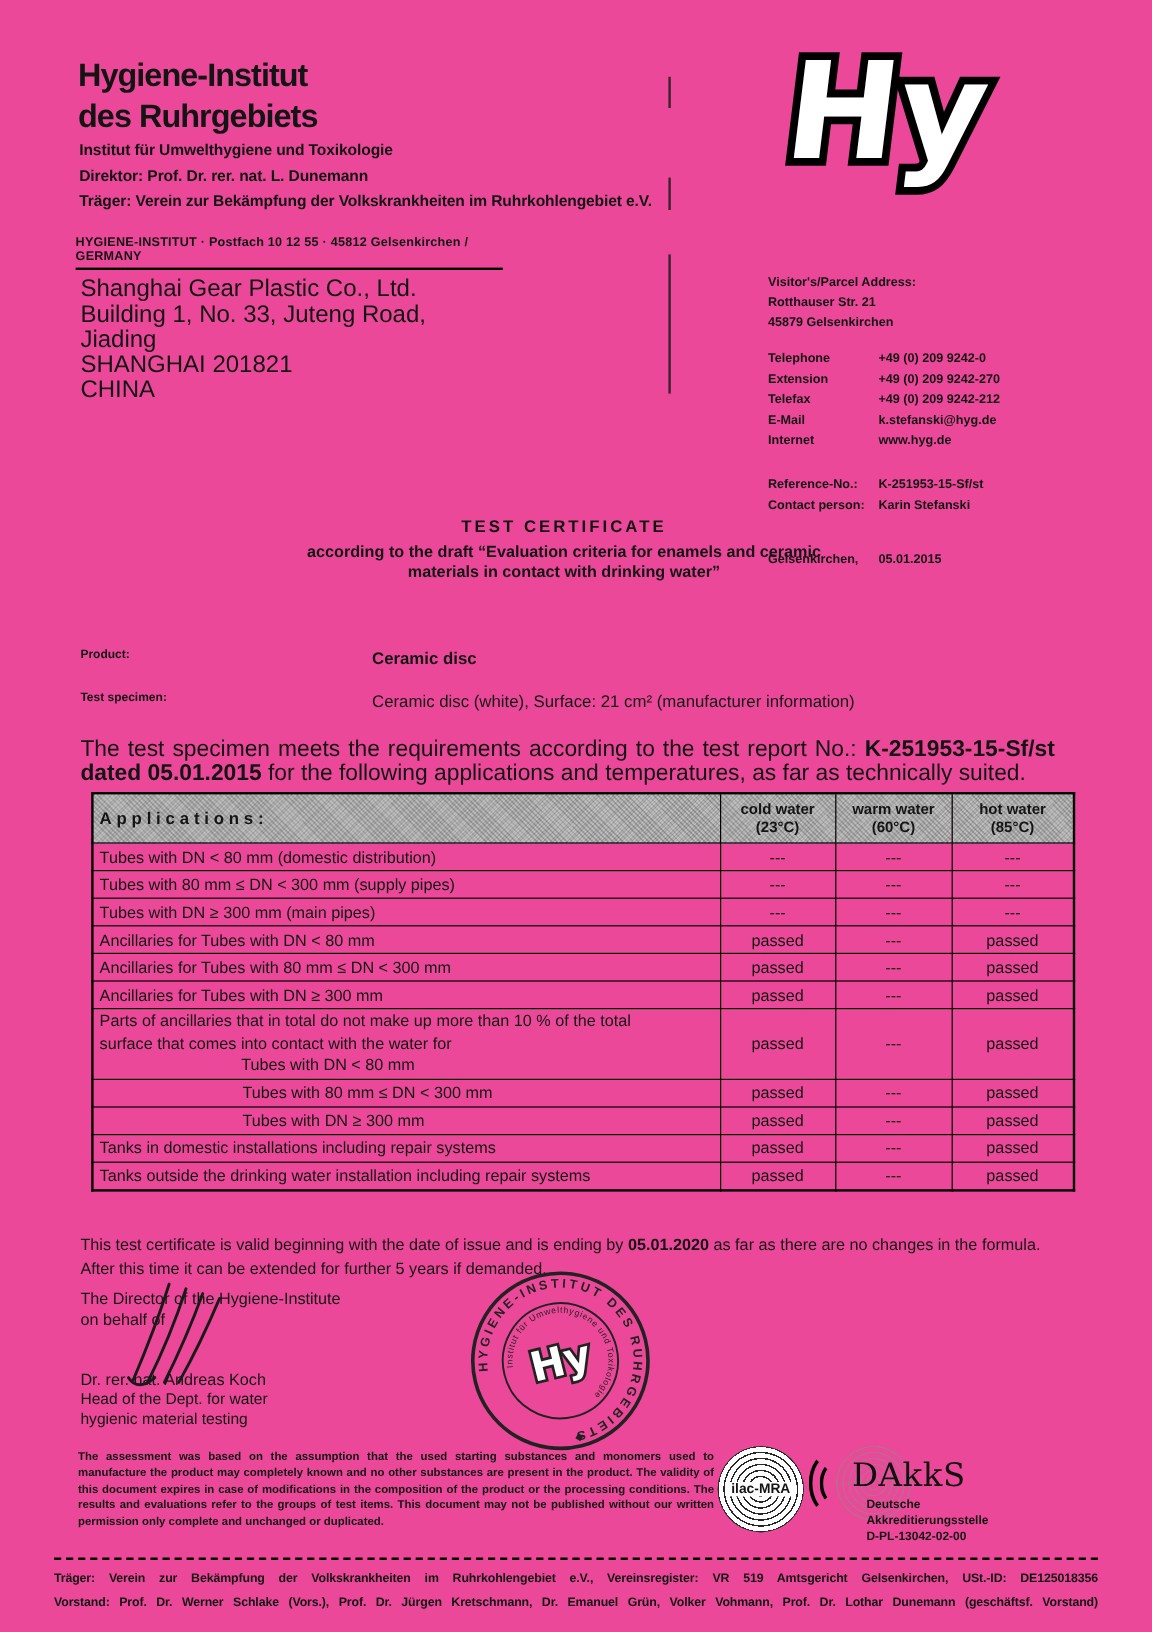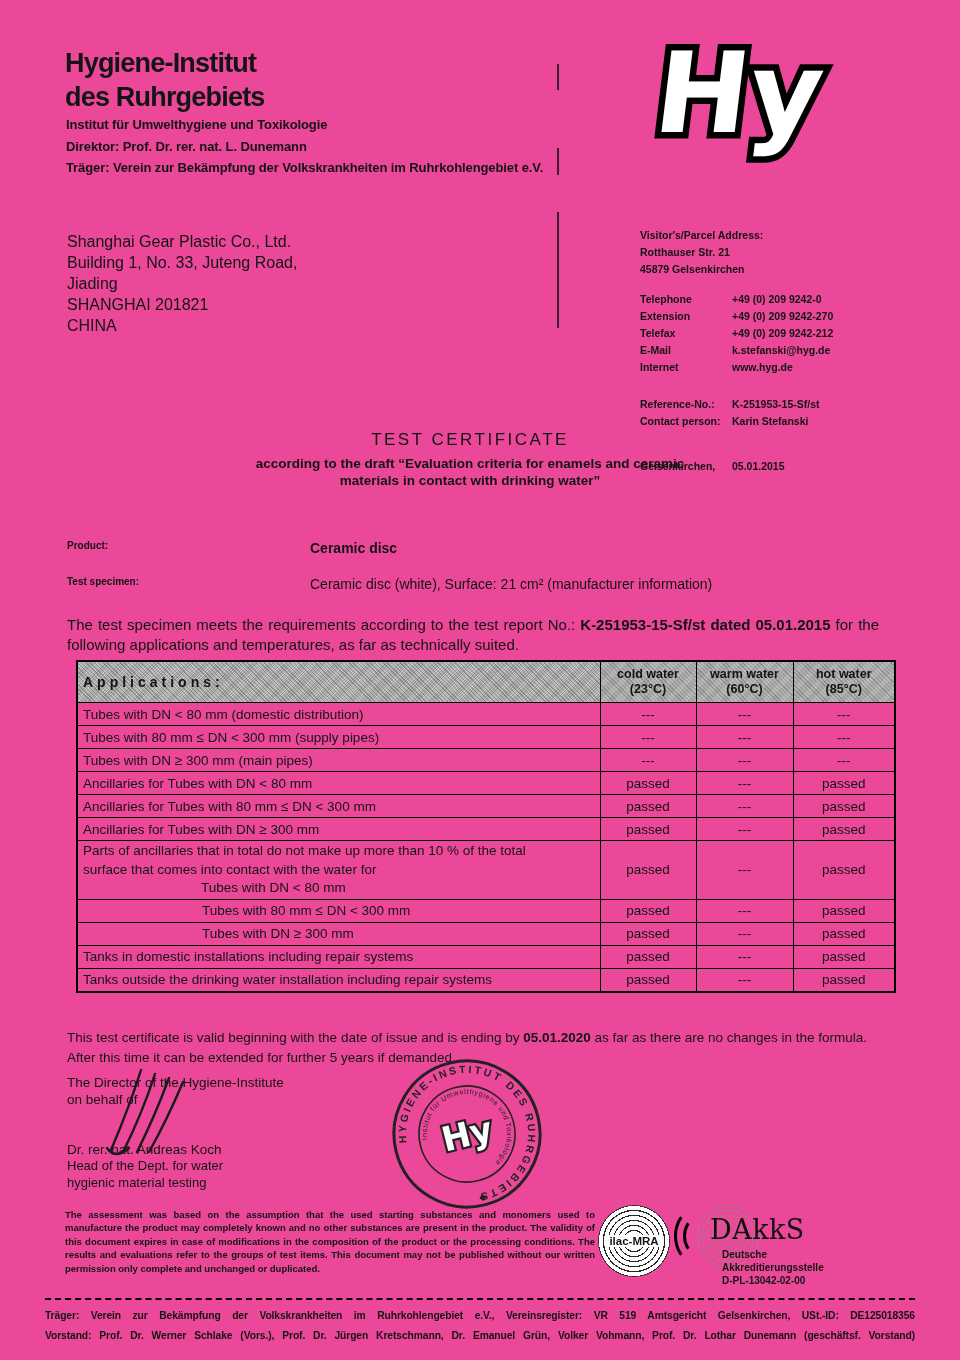--- a/index.html
+++ b/index.html
@@ -11,41 +11,41 @@
   .org-name{left:65px;top:46px;font-size:27px;font-weight:bold;line-height:34px;letter-spacing:-0.8px;}
   .org-sub{left:66px;top:114px;font-size:13px;font-weight:bold;line-height:21.5px;letter-spacing:-0.1px;}
   .logo-big{left:632px;top:28px;width:205px;height:145px;}
 
   
   .fold{left:557px;width:2px;background:#1b1b1b;opacity:.85;}
 
   
   .sender{left:63px;top:196px;font-size:10.5px;font-weight:bold;letter-spacing:0.2px;
           padding-bottom:3px;border-bottom:2.5px solid #000;width:356px;}
-  .recipient{left:67px;top:231px;font-size:16px;line-height:21px;}
+  .recipient{left:67px;top:231px;font-size:20px;line-height:21px;}
 
   
   .info{left:640px;top:203px;font-size:10.5px;font-weight:bold;line-height:17px;width:250px;margin-top:24px;}
   .info .blk{margin:0 0 13px 0;}
   .info .lbl{display:inline-block;width:92px;}
   .info .ref-blk{margin-top:20px;}
   .info .date-blk{margin-top:28px;}
 
   
   .title-block{left:0;top:430px;width:940px;text-align:center;}
-  .title-main{font-size:17px;font-weight:normal;letter-spacing:2.5px;margin-bottom:6px;}
+  .title-main{font-size:14px;font-weight:bold;letter-spacing:2.5px;margin-bottom:6px;}
   .title-sub{font-size:13.5px;font-weight:bold;line-height:16.5px;}
 
   
   .kv-label{left:67px;font-size:10px;font-weight:bold;}
   .kv-value{left:310px;font-size:14px;}
   .bold{font-weight:bold;}
 
   
-  .intro{left:67px;top:615px;width:812px;font-size:15px;line-height:19.5px;text-align:justify;}
+  .intro{left:67px;top:615px;width:812px;font-size:19px;line-height:19.5px;text-align:justify;}
 
   
   .apptable-wrap{left:76px;top:660px;width:684px;}
   table.apps{border-collapse:collapse;table-layout:fixed;width:818px;border:2.5px solid #000;font-size:13.5px;}
   table.apps th,table.apps td{border:1.5px solid #000;padding:1px 5px;}
   table.apps thead th{height:38px;font-weight:bold;vertical-align:middle;
      background:
        repeating-linear-gradient(45deg, rgba(40,40,40,.28) 0 1px, rgba(255,255,255,0) 1px 3px),
        repeating-linear-gradient(-45deg, rgba(40,40,40,.22) 0 1px, rgba(255,255,255,0) 1px 2px),
        linear-gradient(#c6c6c6,#c6c6c6);}
@@ -114,20 +114,21 @@
       <g transform="skewX(-7)">
         <text x="32" y="104" font-family="'DejaVu Sans', sans-serif" font-weight="bold" font-size="112" fill="#ffffff" stroke="#000000" stroke-width="13" paint-order="stroke">Hy</text>
       </g>
     </svg>
   </div>
 
   <div class="abs fold" style="top:64px;height:26px;"></div>
   <div class="abs fold" style="top:148px;height:27px;"></div>
   <div class="abs fold" style="top:212px;height:116px;"></div>
 
+  <div class="abs sender">HYGIENE-INSTITUT · Postfach 10 12 55 · 45812 Gelsenkirchen / GERMANY</div>
   <div class="abs recipient">
     <div>Shanghai Gear Plastic Co., Ltd.</div>
     <div>Building 1, No. 33, Juteng Road,</div>
     <div>Jiading</div>
     <div>SHANGHAI 201821</div>
     <div>CHINA</div>
   </div>
 
   <div class="abs info">
     <div class="blk">

